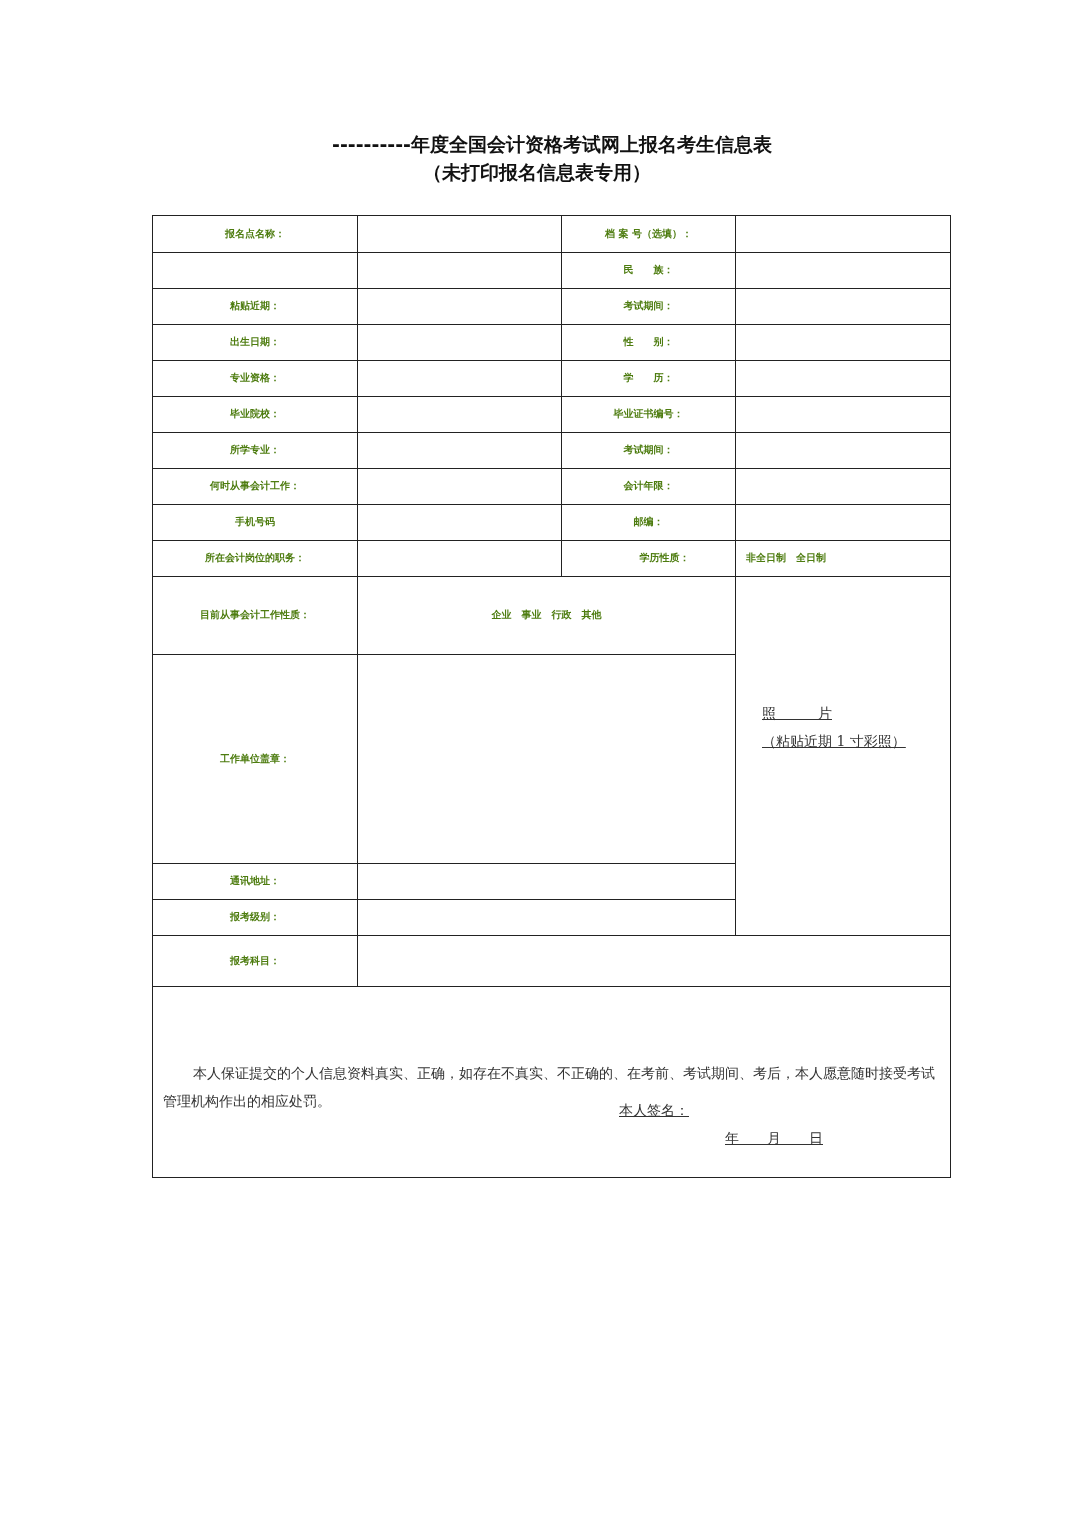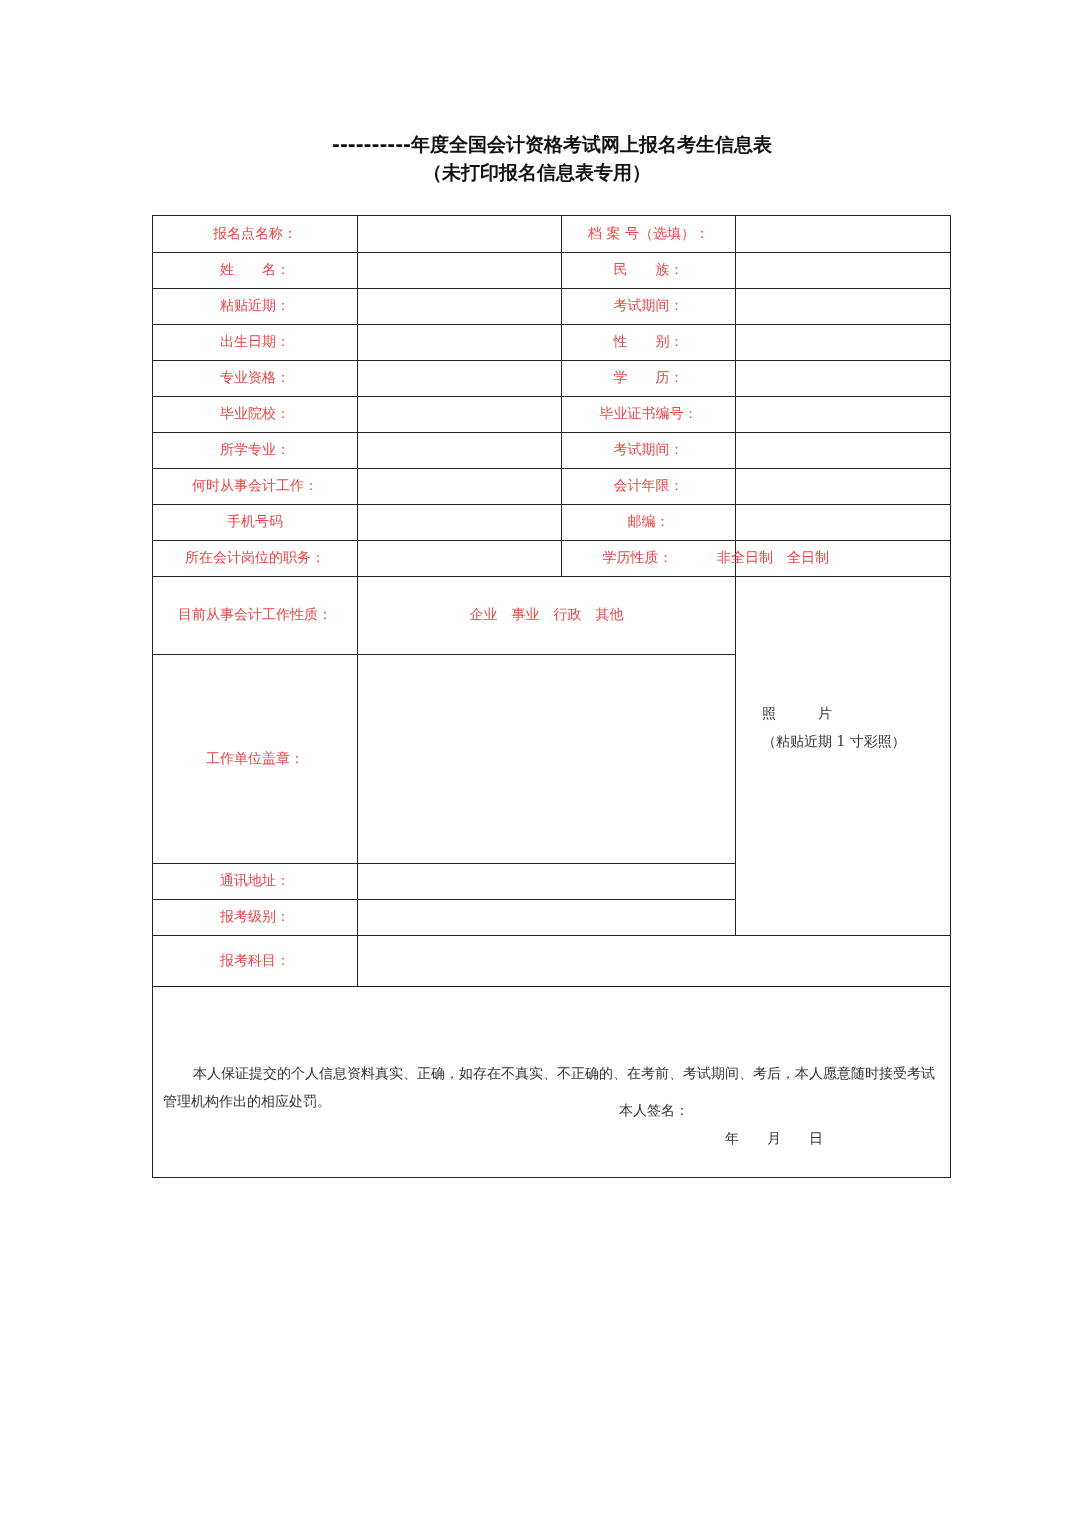--- a/index.html
+++ b/index.html
@@ -4,25 +4,25 @@
 <style>
   html, body { margin:0; padding:0; background:#ffffff; }
   body { width:1074px; height:1520px; position:relative; font-family:"DejaVu Serif","Liberation Serif",serif; color:#222; }
   .title { position:absolute; left:0; width:1074px; text-align:center; font-weight:bold; font-family:"DejaVu Sans","Liberation Sans",sans-serif; font-size:19px; color:#111; }
   .t1 { top:132px;padding-left:15px; }
   .t2 { top:160px; }
   .tbl { position:absolute; left:152px; top:215px; width:799px; height:963px; border:1px solid #222; box-sizing:border-box; }
   .hl, .vl { position:absolute; background:#222; }
   .hl { height:1px; }
   .vl { width:1px; }
-  .cell { position:absolute; display:flex; align-items:center; justify-content:center; font-size:14px; color:#ef4444; white-space:pre; }
+  .cell { position:absolute; display:flex; align-items:center; justify-content:center; font-size:10px; color:#4d7c0f; white-space:pre;font-weight:bold; }
   .left { justify-content:flex-start; padding-left:10px; box-sizing:border-box; }
   .notes-title { position:absolute; left:0; width:797px; top:815px; text-align:center; font-weight:bold; font-size:16px; font-family:"DejaVu Sans","Liberation Sans",sans-serif; color:#111; }
   .notes-body { position:absolute; left:10px; width:780px; top:843px; font-size:14px; line-height:28px; color:#333; text-indent:30px; }
-  .sig { position:absolute; font-size:14px; color:#333; white-space:pre; }
+  .sig { position:absolute; font-size:14px; color:#333; white-space:pre;text-decoration:underline; }
 </style>
 </head>
 <body>
 
 <div class="title t1">----------年度全国会计资格考试网上报名考生信息表</div>
 <div class="title t2">（未打印报名信息表专用）</div>
 
 <div class="tbl">
 
   <div class="hl" style="top:36px;left:0;width:797px"></div>
@@ -43,21 +43,20 @@
 
   <div class="vl" style="left:204px;top:0;height:770px"></div>
   <div class="vl" style="left:408px;top:0;height:360px"></div>
   <div class="vl" style="left:582px;top:0;height:719px"></div>
 
   <div class="cell" style="left:0;top:0;width:204px;height:36px">报名点名称：</div>
   <div class="cell" style="left:205px;top:0;width:203px;height:36px"></div>
   <div class="cell" style="left:409px;top:0;width:173px;height:36px">档 案 号（选填）：</div>
   <div class="cell left" style="left:583px;top:0;width:214px;height:36px"></div>
 
-  <div class="cell" style="left:0;top:36px;width:204px;height:36px">姓　　名：</div>
   <div class="cell" style="left:205px;top:36px;width:203px;height:36px"></div>
   <div class="cell" style="left:409px;top:36px;width:173px;height:36px">民　　族：</div>
   <div class="cell left" style="left:583px;top:36px;width:214px;height:36px"></div>
 
   <div class="cell" style="left:0;top:72px;width:204px;height:36px">粘贴近期：</div>
   <div class="cell" style="left:205px;top:72px;width:203px;height:36px"></div>
   <div class="cell" style="left:409px;top:72px;width:173px;height:36px">考试期间：</div>
   <div class="cell left" style="left:583px;top:72px;width:214px;height:36px"></div>
 
   <div class="cell" style="left:0;top:108px;width:204px;height:36px">出生日期：</div>
@@ -85,22 +84,22 @@
   <div class="cell" style="left:409px;top:252px;width:173px;height:36px">会计年限：</div>
   <div class="cell left" style="left:583px;top:252px;width:214px;height:36px"></div>
 
   <div class="cell" style="left:0;top:288px;width:204px;height:36px">手机号码</div>
   <div class="cell" style="left:205px;top:288px;width:203px;height:36px"></div>
   <div class="cell" style="left:409px;top:288px;width:173px;height:36px">邮编：</div>
   <div class="cell left" style="left:583px;top:288px;width:214px;height:36px"></div>
 
   <div class="cell" style="left:0;top:324px;width:204px;height:36px">所在会计岗位的职务：</div>
   <div class="cell" style="left:205px;top:324px;width:203px;height:36px"></div>
-  <div class="cell" style="left:398px;top:324px;width:173px;height:36px">学历性质：</div>
-  <div class="cell left" style="left:554px;top:324px;width:214px;height:36px">非全日制　全日制</div>
+  <div class="cell" style="left:425px;top:324px;width:173px;height:36px">学历性质：</div>
+  <div class="cell left" style="left:583px;top:324px;width:214px;height:36px">非全日制　全日制</div>
 
   <div class="cell" style="left:0;top:360px;width:204px;height:78px">目前从事会计工作性质：</div>
   <div class="cell" style="left:205px;top:360px;width:377px;height:78px">企业　事业　行政　其他</div>
 
   <div class="cell" style="left:0;top:438px;width:204px;height:209px">工作单位盖章：</div>
   <div class="cell" style="left:205px;top:438px;width:377px;height:209px"></div>
 
   <div style="position:absolute;left:583px;top:360px;width:214px;height:359px;">
     <div class="sig" style="left:26px;top:129px;">照　　　片</div>
     <div class="sig" style="left:26px;top:157px;">（粘贴近期 1 寸彩照）</div>

